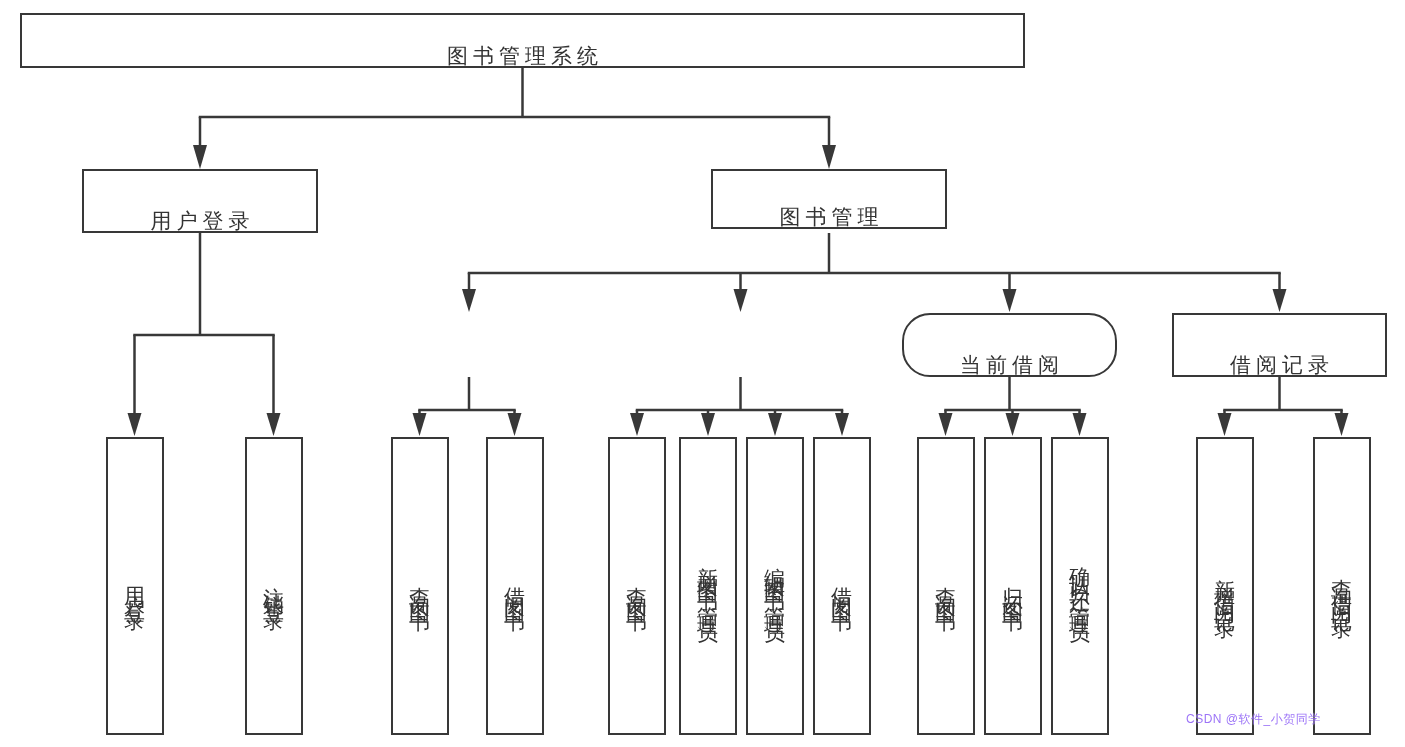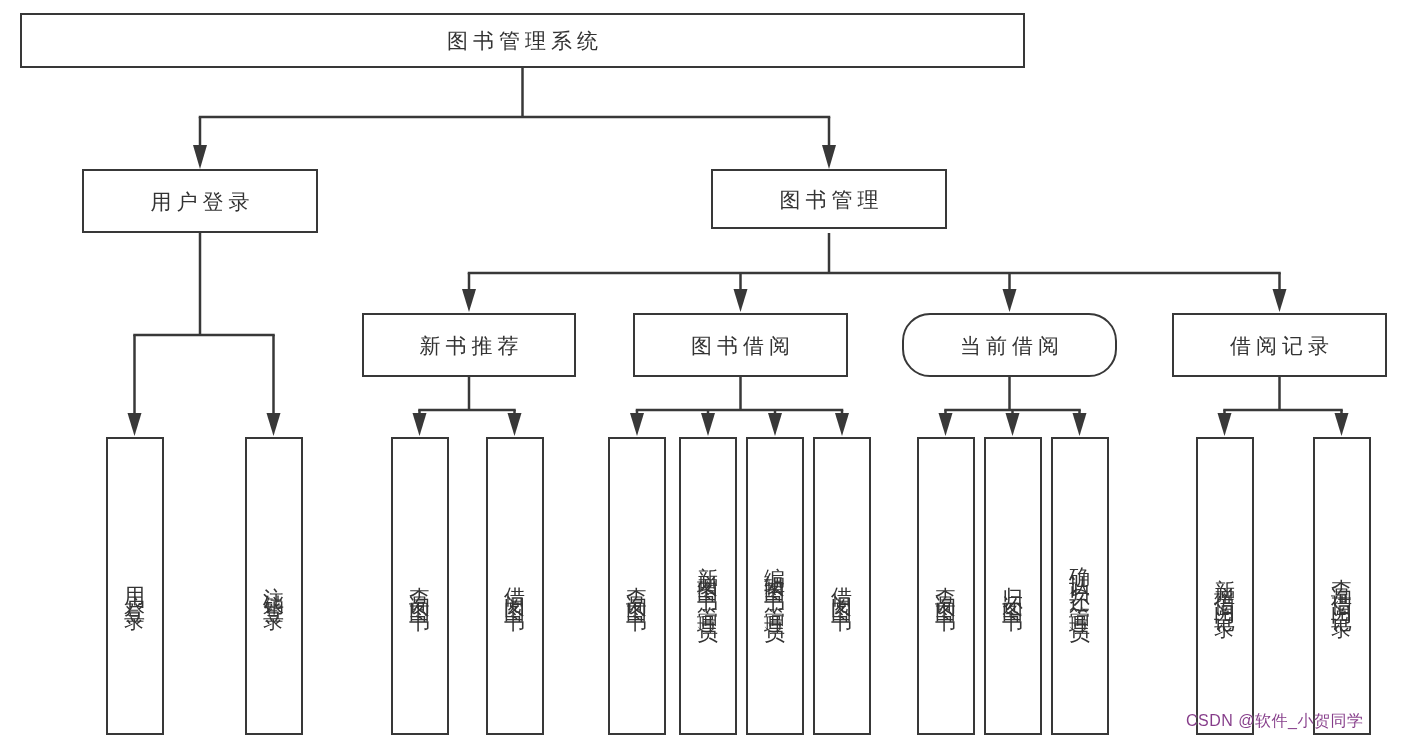--- a/index.html
+++ b/index.html
@@ -5,39 +5,39 @@
   html,body{margin:0;padding:0;background:#ffffff;}
   body{
     width:1405px;height:747px;position:relative;overflow:hidden;
     font-family:"Liberation Sans","DejaVu Sans",sans-serif;
   }
   #canvas{position:relative;width:1405px;height:747px;background:#ffffff;}
   #wires{position:absolute;left:0;top:0;z-index:0;}
   .hbox{
     position:absolute;box-sizing:border-box;z-index:1;
     background:#ffffff;border:2.5px solid #383838;
-    display:flex;align-items:center;justify-content:center;
+    display:flex;align-items:flex-end;justify-content:center;
   }
   .hbox span{
     font-size:21px;letter-spacing:5px;color:#333333;line-height:1;
     white-space:nowrap;text-indent:5px;
   }
   .leaf{
     position:absolute;box-sizing:border-box;z-index:1;
     width:58px;height:298px;top:437px;
     background:#ffffff;border:2.5px solid #383838;
     display:flex;align-items:center;justify-content:center;
   }
   .leaf span{
     writing-mode:vertical-rl;text-orientation:mixed;
     font-size:21px;letter-spacing:8px;color:#333333;line-height:1;
   }
   .watermark{
     position:absolute;left:1186px;top:711px;z-index:2;
-    font-size:16px;color:#701a75;opacity:0.85;letter-spacing:0.5px;
+    font-size:12px;color:#8b5cf6;opacity:0.85;letter-spacing:0.5px;
     text-shadow:0 0 2px #ffffff;white-space:nowrap;
   }
 </style>
 </head>
 <body>
 
 <div id="canvas">
 
   <svg id="wires" width="1405" height="747" viewBox="0 0 1405 747" fill="none" xmlns="http://www.w3.org/2000/svg">
     <g stroke="#383838" stroke-width="2.5">
@@ -116,26 +116,20 @@
     <span>图书管理系统</span>
   </div>
 
   <div class="hbox" style="left:82px;top:169px;width:236px;height:64px;">
     <span>用户登录</span>
   </div>
   <div class="hbox" style="left:711px;top:169px;width:236px;height:60px;">
     <span>图书管理</span>
   </div>
 
-  <div class="hbox" style="left:362px;top:313px;width:214px;height:64px;">
-    <span>新书推荐</span>
-  </div>
-  <div class="hbox" style="left:633px;top:313px;width:215px;height:64px;">
-    <span>图书借阅</span>
-  </div>
   <div class="hbox" style="left:902px;top:313px;width:215px;height:64px;border-radius:28px;">
     <span>当前借阅</span>
   </div>
   <div class="hbox" style="left:1172px;top:313px;width:215px;height:64px;">
     <span>借阅记录</span>
   </div>
 
   <div class="leaf" style="left:106px;">
     <span>用户登录</span>
   </div>

